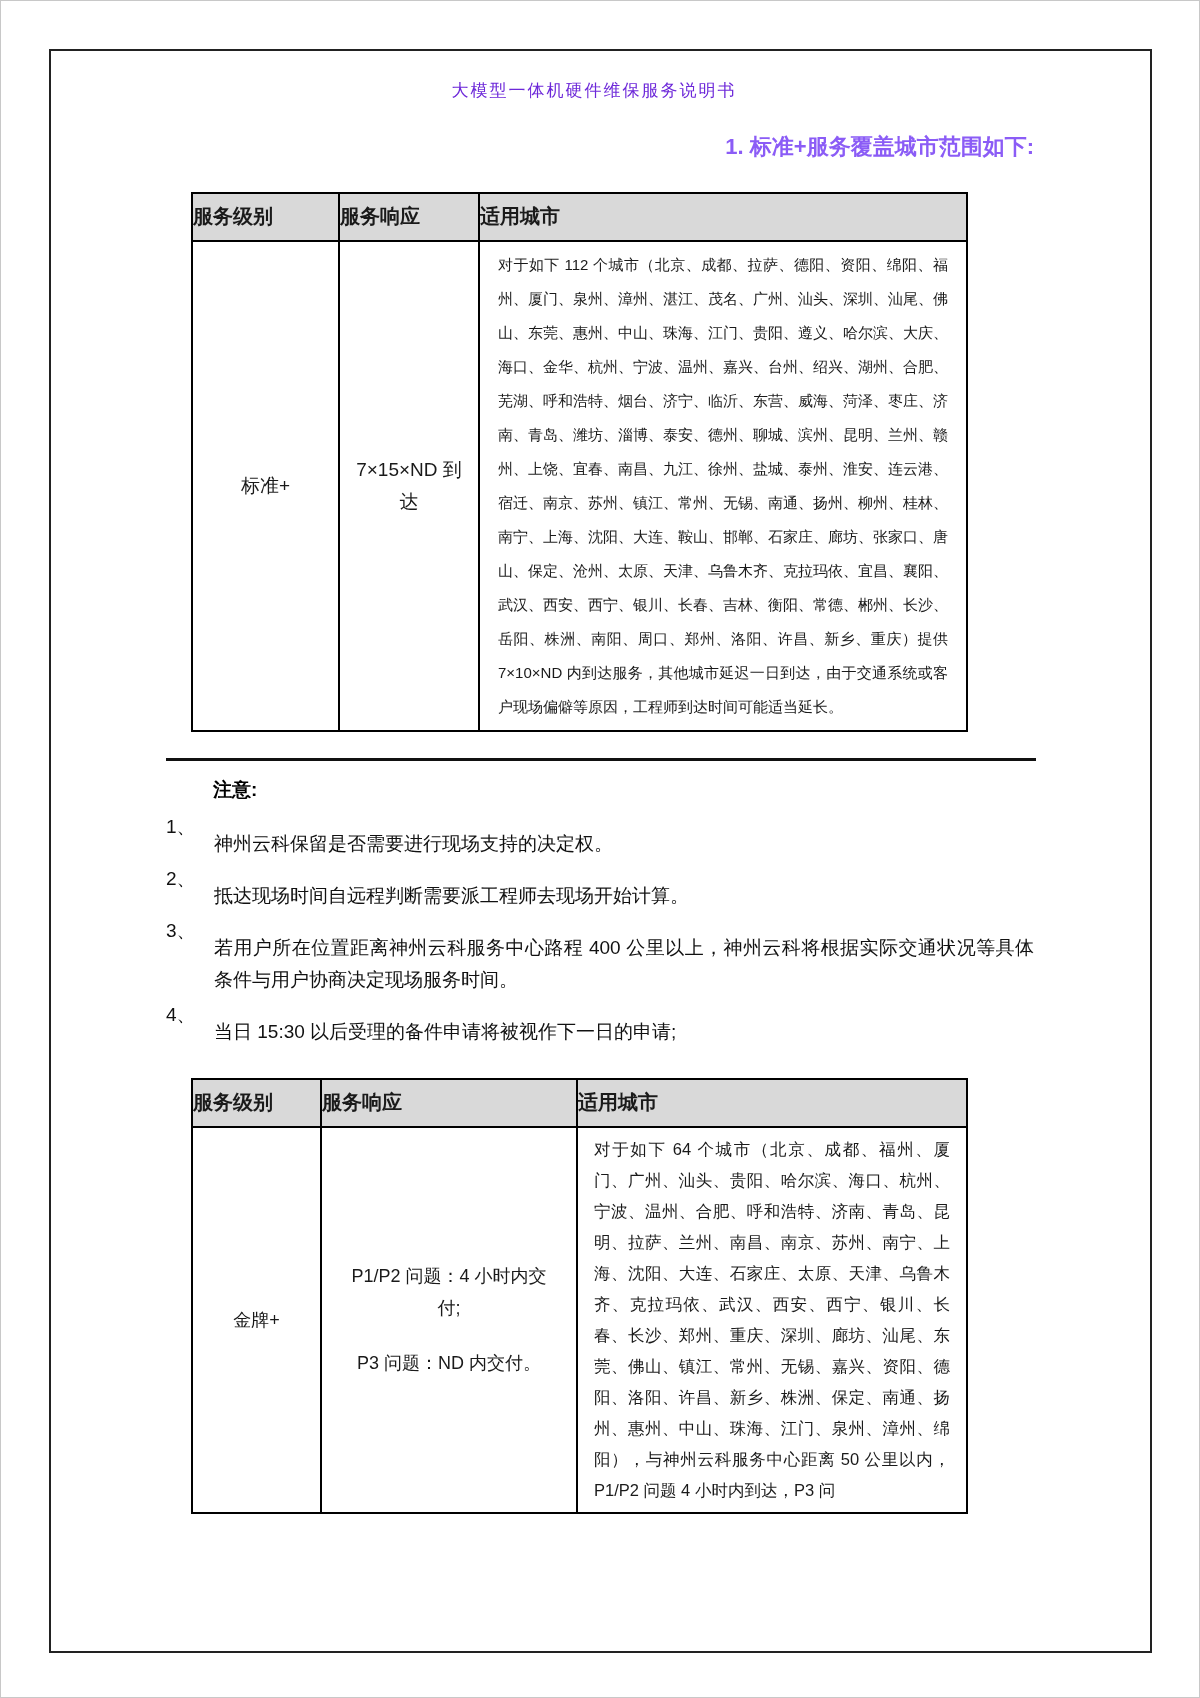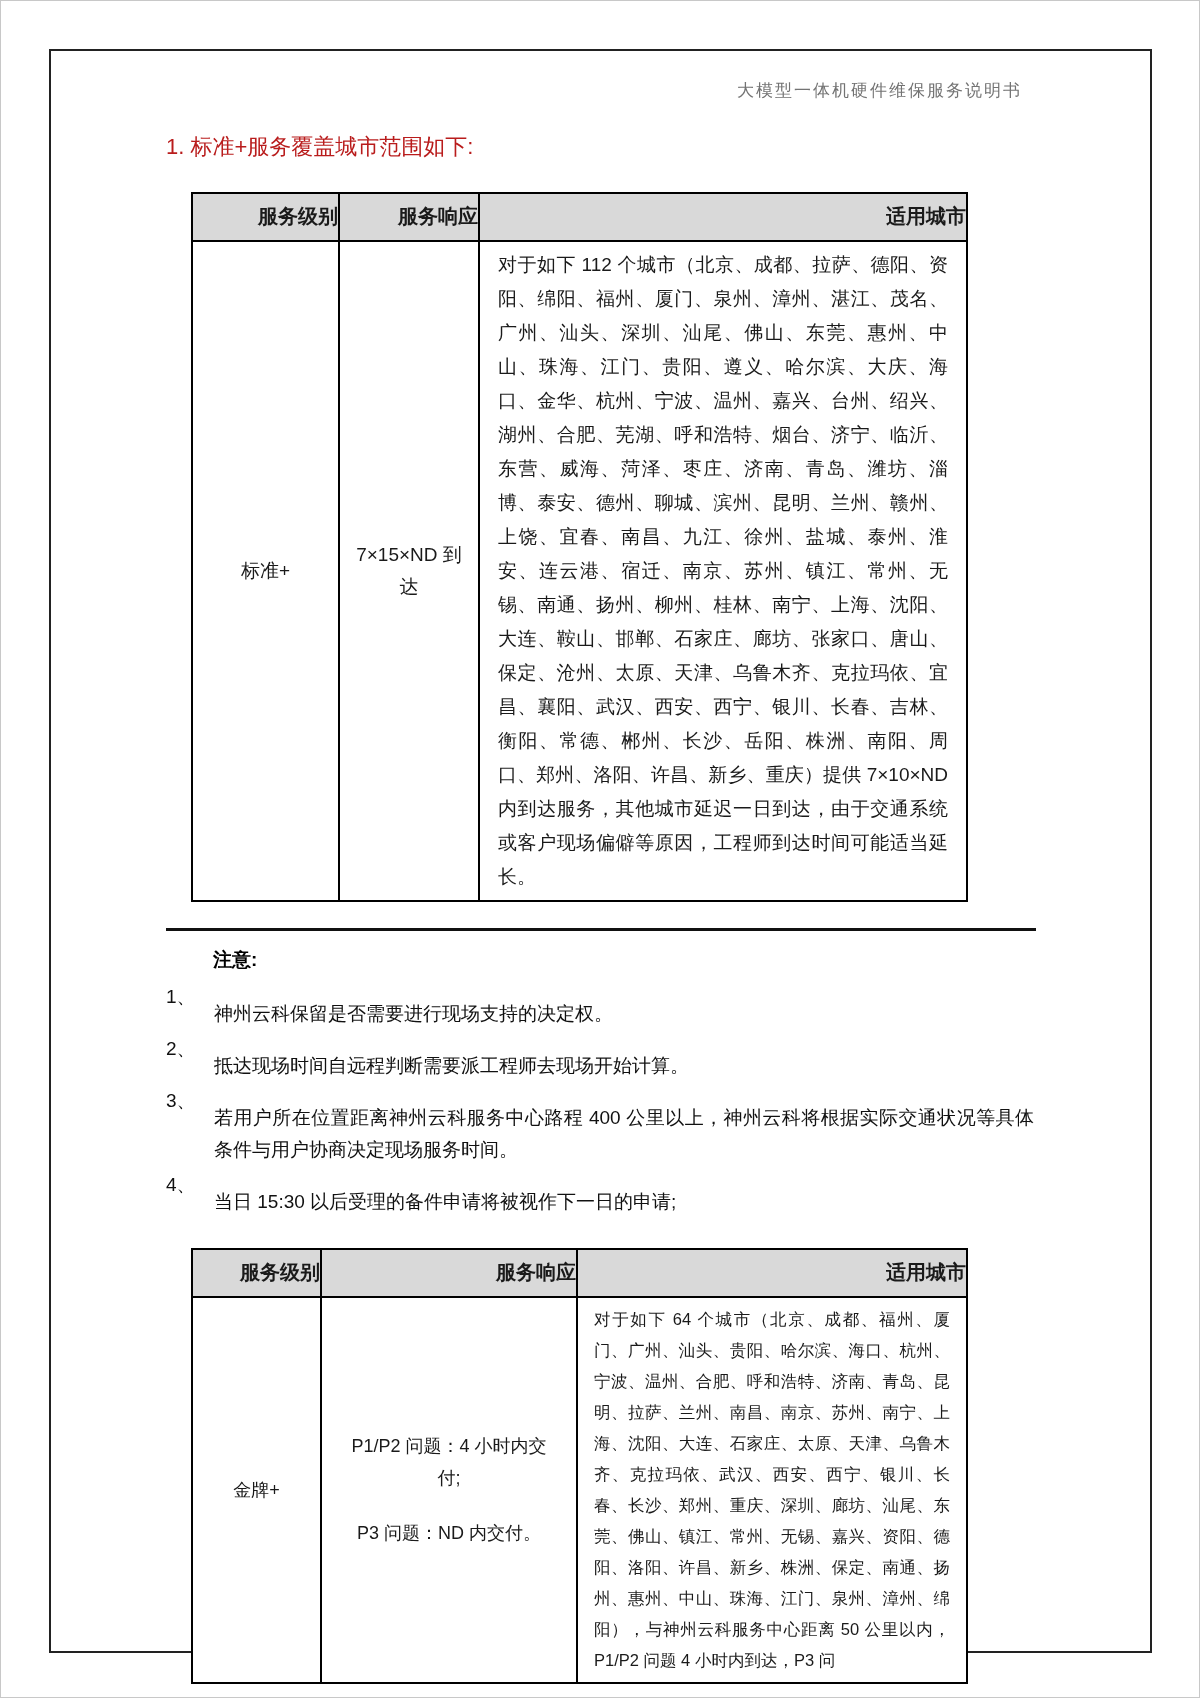--- a/index.html
+++ b/index.html
@@ -24,81 +24,82 @@
     pointer-events: none;
   }
 
   .content {
     position: relative;
     padding: 0 165px;
   }
 
   .doc-header {
     margin-top: 80px;
-    text-align: right;
+    text-align: center;
     padding-right: 12px;
     font-family: "Liberation Serif", "DejaVu Serif", serif;
     font-size: 17px;
     letter-spacing: 2px;
-    color: #737373;
+    color: #6d28d9;
     line-height: 1.2;
   }
 
   .intro {
     margin-top: 44px;
     font-size: 21px;
     text-indent: 38px;
     line-height: 1.4;
     color: #111;
   }
 
   .section-heading {
     margin-top: 32px;
     font-size: 22px;
-    font-weight: normal;
-    color: #b91c1c;
+    font-weight: bold;
+    color: #8b5cf6;
     line-height: 1.3;
+    text-align: right;
   }
 
   table.svc-table {
     margin-top: 30px;
     margin-left: 25px;
     border-collapse: collapse;
     table-layout: fixed;
     width: 775px;
   }
   table.svc-table th, table.svc-table td {
     border: 2px solid #000;
   }
   table.svc-table th {
     background: #d9d9d9;
     height: 48px;
     font-size: 20px;
     font-weight: bold;
-    text-align: right;
+    text-align: left;
     vertical-align: middle;
   }
   table.svc-table td {
     vertical-align: middle;
     background: #fff;
   }
   
   .t1 .col-level { width: 147px; }
   .t1 .col-resp  { width: 140px; }
   .t1 .col-cities{ width: 488px; }
   .t1 td.level, .t1 td.resp {
     text-align: center;
     font-size: 19px;
     line-height: 32px;
     padding: 0 12px;
   }
   .t1 td.cities {
     height: 490px;
     padding: 6px 18px;
-    font-size: 19px;
+    font-size: 15px;
     line-height: 34px;
     text-align: justify;
     overflow: hidden;
   }
   
   .t2 .col-level { width: 129px; }
   .t2 .col-resp  { width: 256px; }
   .t2 .col-cities{ width: 390px; }
   .t2 td.level {
     text-align: center;

